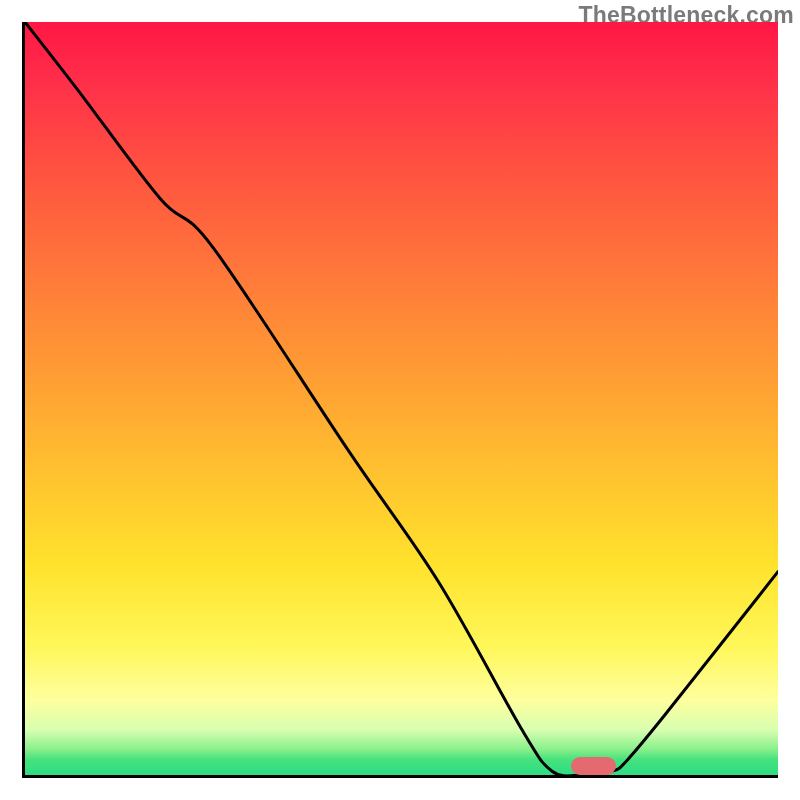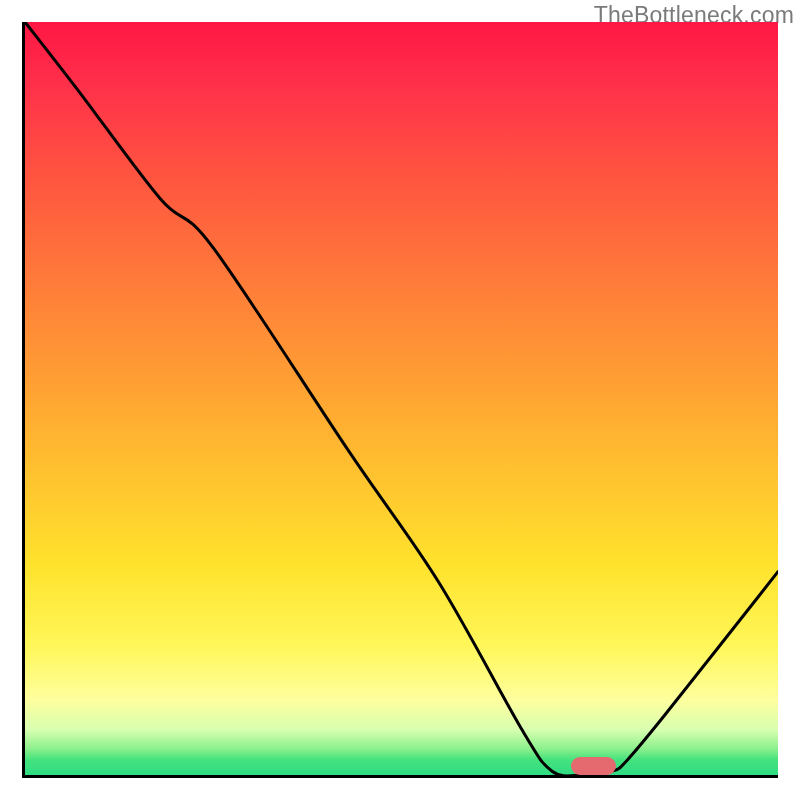--- a/index.html
+++ b/index.html
@@ -61,21 +61,21 @@
     background: #e46a6f;
     border-radius: 9px;
     height: 18px;
   }
   .watermark {
     position: absolute;
     top: 2px;
     right: 6px;
     font-family: Arial, Helvetica, sans-serif;
     font-size: 23px;
-    font-weight: 400;
+    font-weight: 700;
     color: #7a7a7a;
     letter-spacing: 0.2px;
   }
 </style>
 </head>
 <body>
 
 <div class="chart-container">
   <div class="watermark">TheBottleneck.com</div>
   <div class="plot-area">

